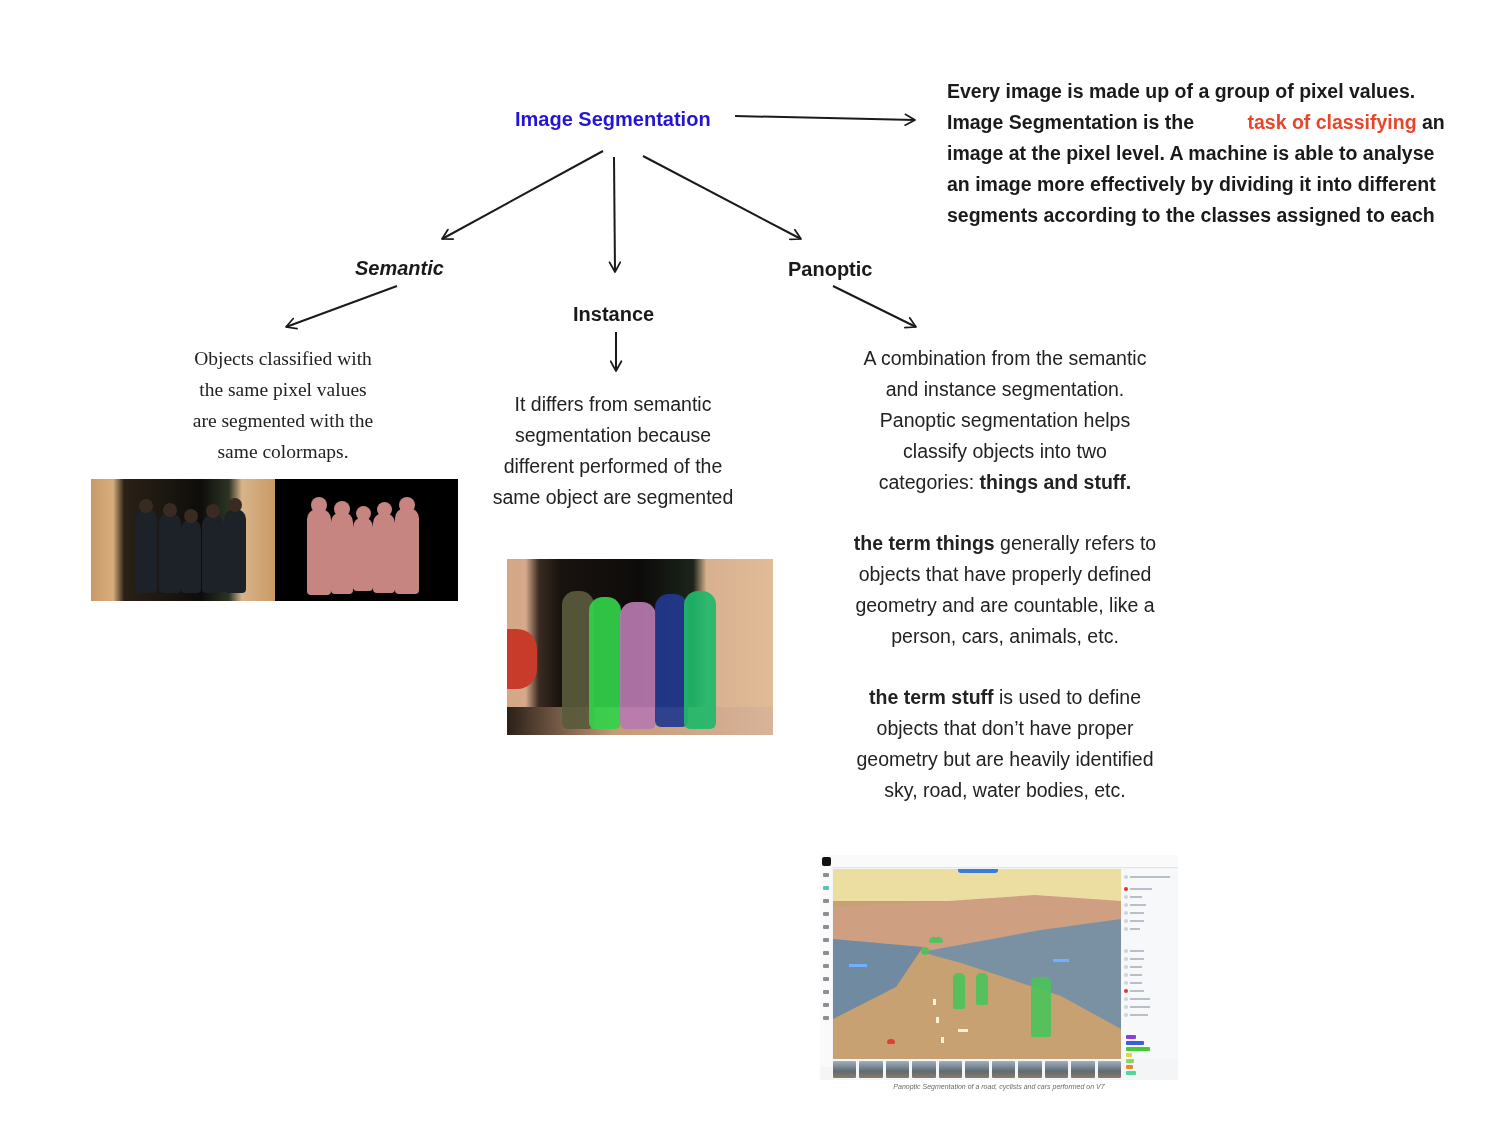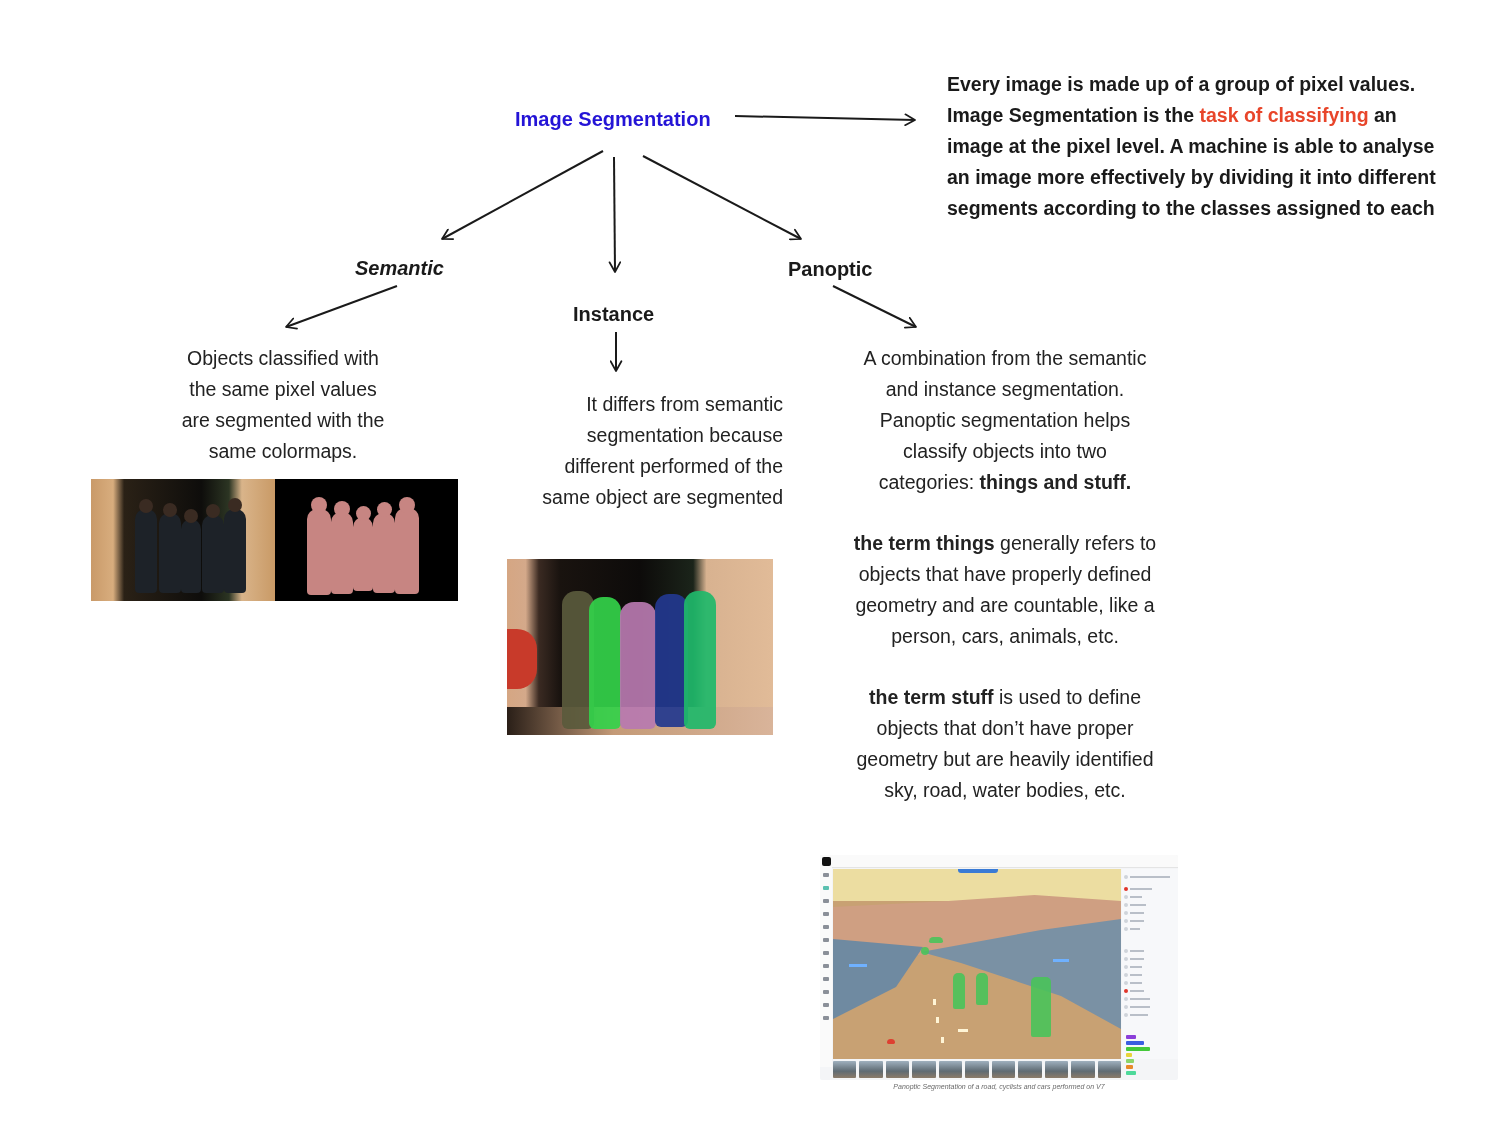--- a/index.html
+++ b/index.html
@@ -67,32 +67,32 @@
   <line x1="603" y1="151" x2="442" y2="239" stroke="#1a1a1a" stroke-width="2" marker-end="url(#ah)"></line>
   <line x1="614" y1="157" x2="615" y2="272" stroke="#1a1a1a" stroke-width="2" marker-end="url(#ah)"></line>
   <line x1="643" y1="156" x2="801" y2="239" stroke="#1a1a1a" stroke-width="2" marker-end="url(#ah)"></line>
   <line x1="397" y1="286" x2="286" y2="327" stroke="#1a1a1a" stroke-width="2" marker-end="url(#ah)"></line>
   <line x1="616" y1="332" x2="616" y2="371" stroke="#1a1a1a" stroke-width="2" marker-end="url(#ah)"></line>
   <line x1="833" y1="286" x2="916" y2="327" stroke="#1a1a1a" stroke-width="2" marker-end="url(#ah)"></line>
 </svg>
 
 <div class="abs root-title" style="left:515px; top:108px;">Image Segmentation</div>
 
-<div class="abs def-para" style="left:947px; top:69px; width:530px;">
+<div class="abs def-para" style="left:947px; top:76px; width:530px;">
   <div>
       <div><span>Every image is made up of a group of pixel values.</span></div>
-      <div><span>Image Segmentation is the </span><span style="color: rgb(232, 69, 42);">task of classifying</span><span> an</span></div>
+      <div><span>Image Segmentation is the </span><span style="color: rgb(232, 69, 42); margin-left: 48px;">task of classifying</span><span> an</span></div>
       <div><span>image at the pixel level. A machine is able to analyse</span></div>
       <div><span>an image more effectively by dividing it into different</span></div>
       <div><span>segments according to the classes assigned to each</span></div>
     </div>
 </div>
 
 <div class="abs node-title" style="left:355px; top:257px;font-style:italic;">Semantic</div>
-<div class="abs para" style="left:140px; top:343px; width:286px;">
+<div class="abs para" style="left:140px; top:343px; width:286px;font-family:Liberation Serif, serif;">
   <div>Objects classified with</div>
   <div>the same pixel values</div>
   <div>are segmented with the</div>
   <div>same colormaps.</div>
 </div>
 <div class="abs sem-photo" title="Group of five people standing by a wall">
   <div class="person" style="left:44px;top:30px;width:22px;height:84px;"></div>
     <div class="head" style="left:48px;top:20px;"></div>
   <div class="person" style="left:68px;top:34px;width:22px;height:80px;"></div>
     <div class="head" style="left:72px;top:24px;"></div>
@@ -110,21 +110,21 @@
     <div class="head" style="left: 59px; top: 22px; width: 16px; height: 16px; background: rgb(199, 133, 130);"></div>
   <div class="person" style="left: 78px; top: 38px; width: 20px; height: 74px; background: rgb(199, 133, 130);"></div>
     <div class="head" style="left: 81px; top: 27px; width: 15px; height: 15px; background: rgb(199, 133, 130);"></div>
   <div class="person" style="left: 98px; top: 34px; width: 22px; height: 80px; background: rgb(199, 133, 130);"></div>
     <div class="head" style="left: 102px; top: 23px; width: 15px; height: 15px; background: rgb(199, 133, 130);"></div>
   <div class="person" style="left: 120px; top: 29px; width: 24px; height: 86px; background: rgb(199, 133, 130);"></div>
     <div class="head" style="left: 124px; top: 18px; width: 16px; height: 16px; background: rgb(199, 133, 130);"></div>
 </div>
 
 <div class="abs node-title" style="left:573px; top:303px;">Instance</div>
-<div class="abs para" style="left:503px; top:389px; width:280px;text-align:right;">
+<div class="abs para" style="left:473px; top:389px; width:280px;">
   <div>It differs from semantic</div>
   <div>segmentation because</div>
   <div>different performed of the</div>
   <div>same object are segmented</div>
 </div>
 <div class="abs inst-photo" title="Five people each segmented with a different color">
   <div class="red-blob"></div>
   <div class="floor"></div>
   <div class="inst-person" style="left: 55px; top: 32px; width: 32px; height: 138px; background: rgb(90, 90, 60); opacity: 0.92;"></div>
   <div class="inst-person" style="left: 82px; top: 38px; width: 32px; height: 132px; background: rgb(51, 209, 74); opacity: 0.92;"></div>

